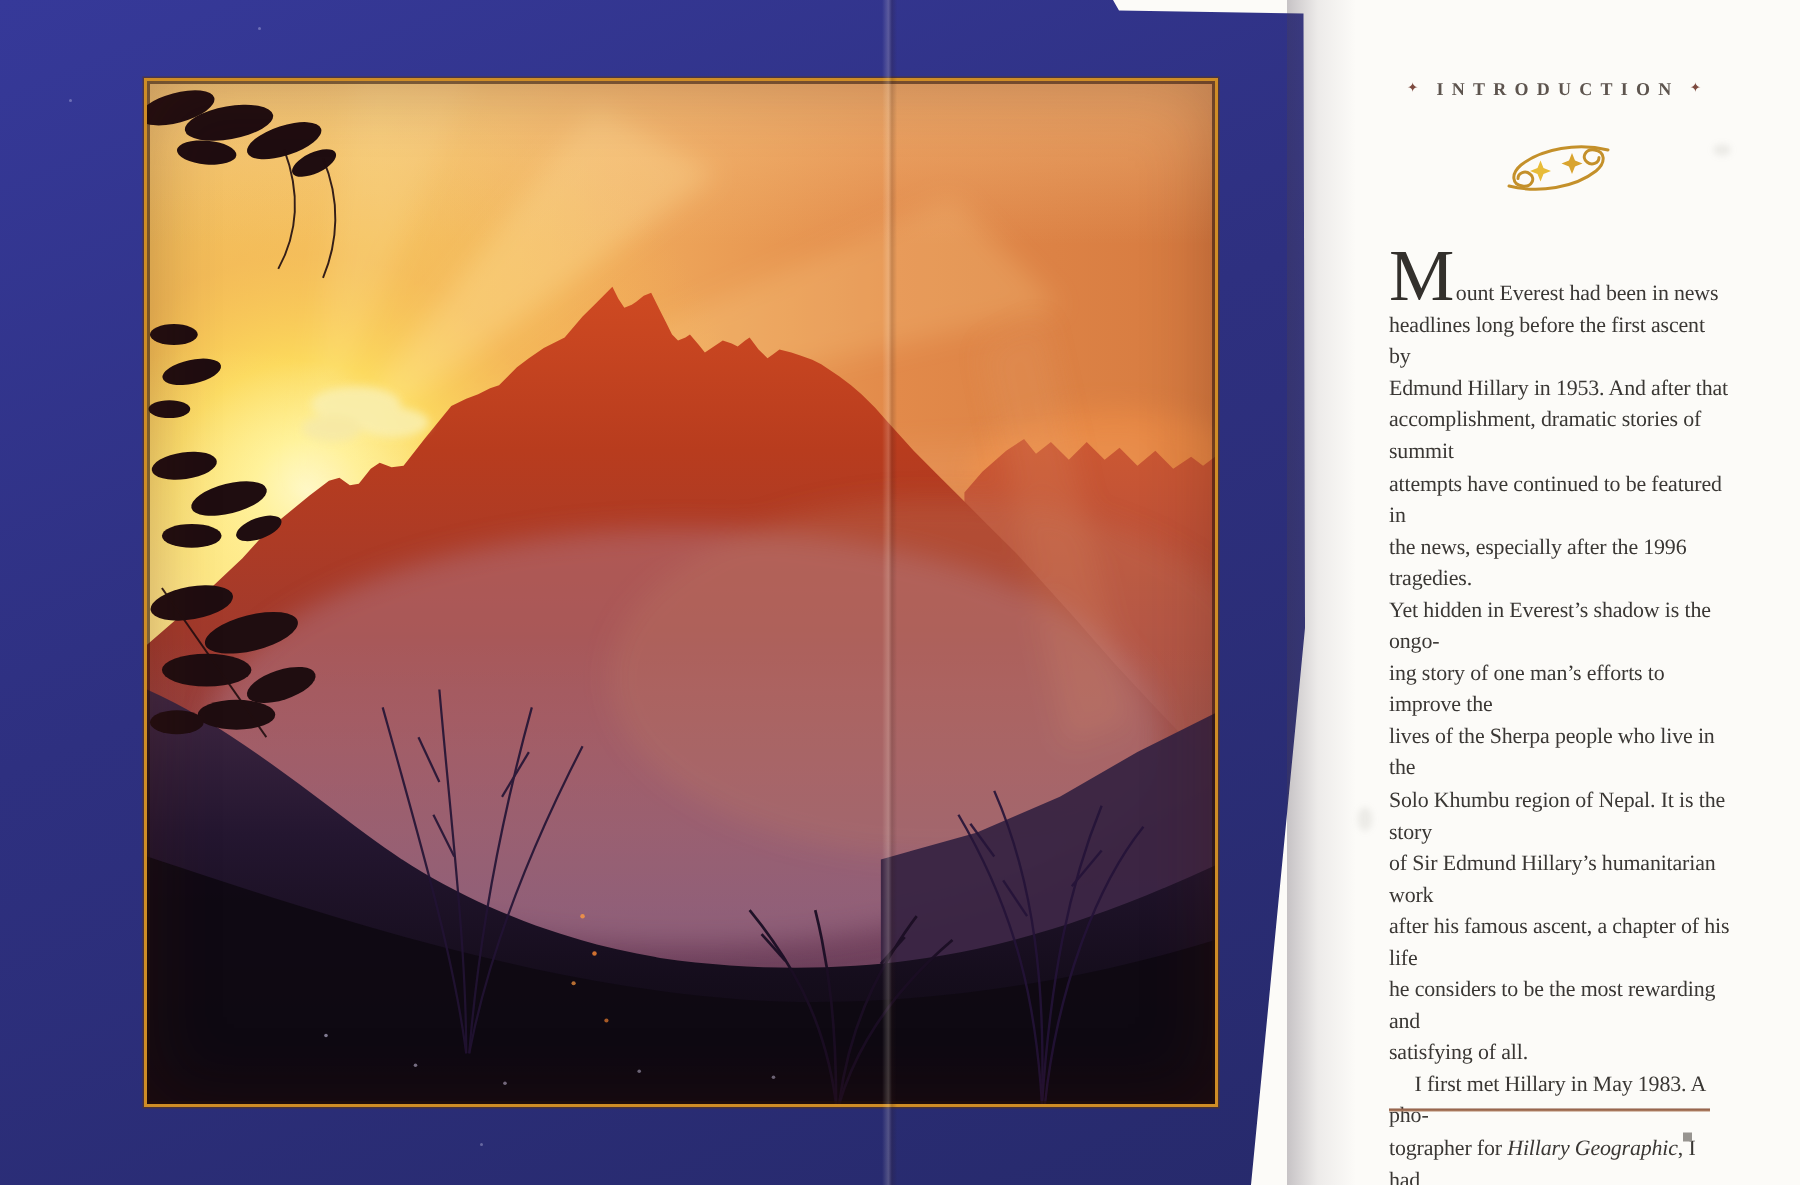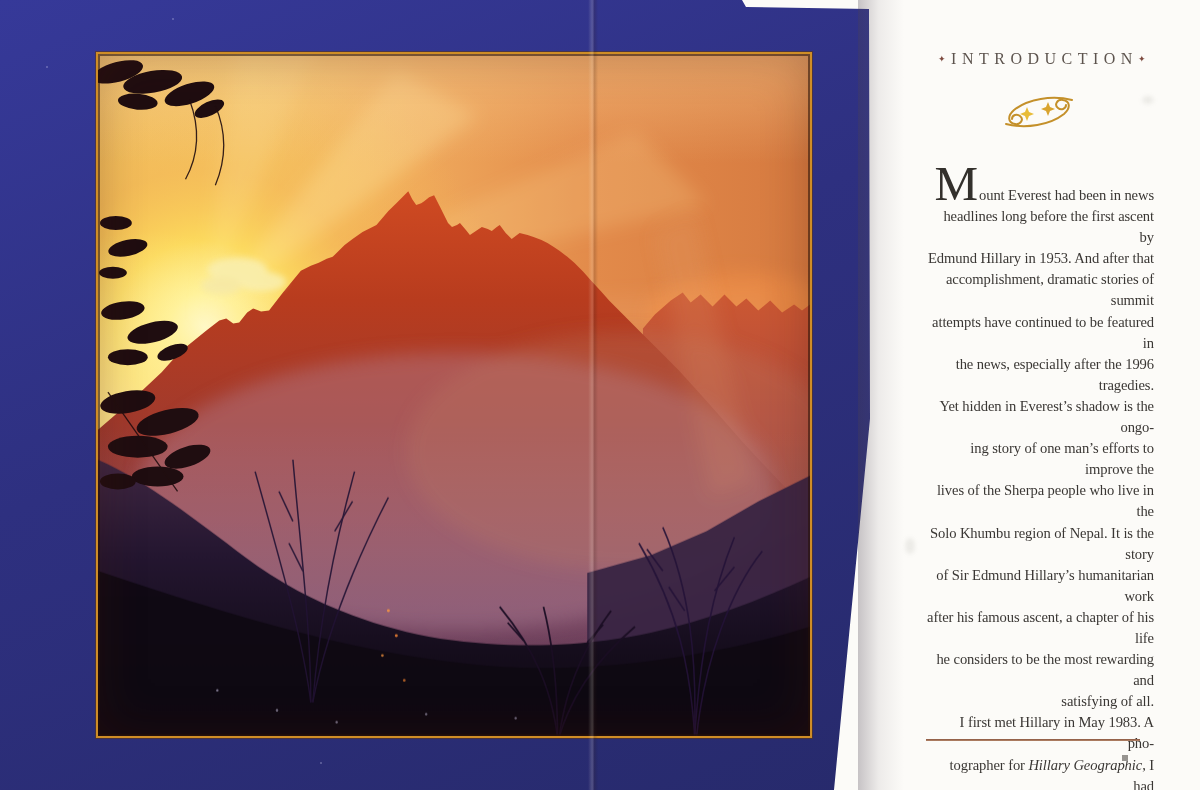--- a/index.html
+++ b/index.html
@@ -42,32 +42,32 @@
   }
   .photo-frame svg{display:block;width:712px;height:682px;}
 
   
   .right-page{position:absolute;left:880px;top:0;width:320px;height:790px;z-index:4;}
   .chapter-header{
     position:absolute;left:58px;top:48px;width:196px;height:22px;
     display:flex;align-items:center;justify-content:space-between;
   }
   .chapter-title{
-    font-size:16px;font-weight:normal;letter-spacing:5.5px;text-indent:5.5px;
+    font-size:12px;font-weight:bold;letter-spacing:5.5px;text-indent:5.5px;
     color:var(--header_text);white-space:nowrap;
   }
   .diamond{font-family:"DejaVu Sans",sans-serif;font-size:9px;color:var(--diamond_accent);line-height:1;}
   .flourish{position:absolute;left:120px;top:95px;width:78px;height:34px;}
 
   .body-text{
     position:absolute;left:46px;top:184px;width:228px;
     font-size:14.6px;line-height:21.1px;color:var(--body_text);
     letter-spacing:-0.1px;
   }
-  .body-text p{white-space:pre-line;text-align:right;}
+  .body-text p{white-space:pre-line;}
   .body-text p.p2{text-indent:17px;}
   .initial-cap{
     font-size:49px;line-height:0;vertical-align:baseline;color:#33302c;
     letter-spacing:0;margin-right:1px;
   }
   .footer-rule{
     position:absolute;left:46px;top:739px;width:214px;height:2px;
     background:linear-gradient(180deg,var(--rule_brown),#b5876a);
   }
   .page-corner-mark{position:absolute;left:242px;top:755px;width:6px;height:6px;background:#979490;}

